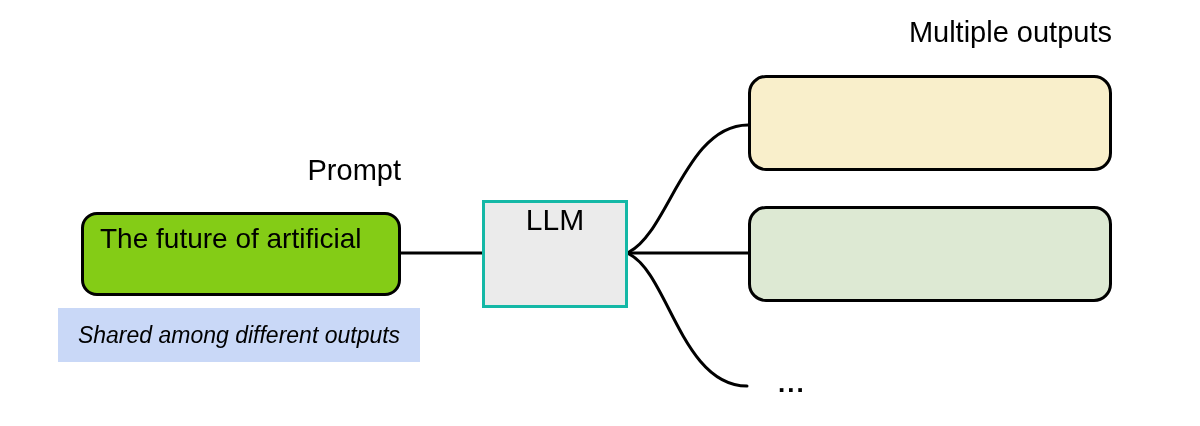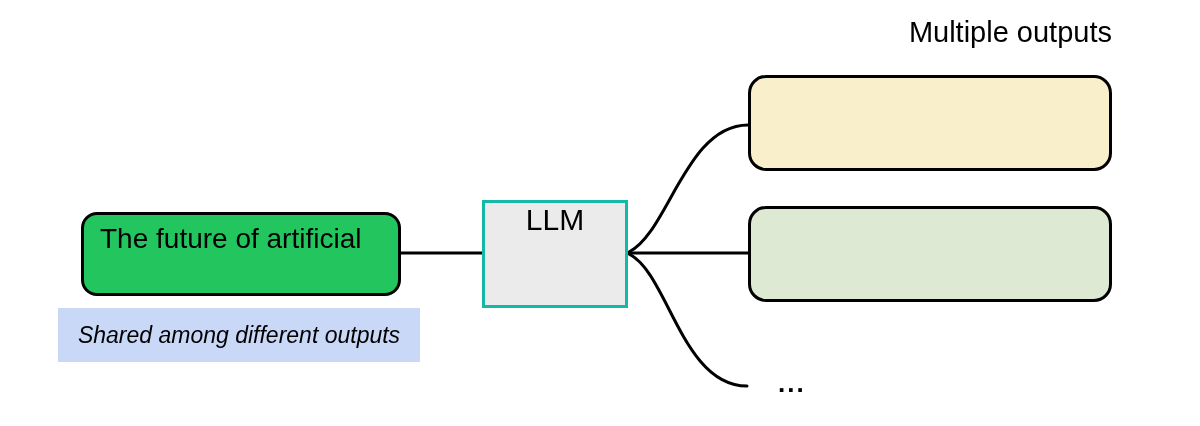--- a/index.html
+++ b/index.html
@@ -91,22 +91,23 @@
 
 <div class="canvas">
 
   <svg class="connectors" viewBox="0 0 1200 426" xmlns="http://www.w3.org/2000/svg">
     <path d="M401 253 H482"></path>
     <path d="M629 252 C668 233 686 125 748 125"></path>
     <path d="M628 253 H748"></path>
     <path d="M629 254 C668 273 682 386 747 386"></path>
   </svg>
 
+  <div class="label prompt-label">Prompt</div>
 
-  <div class="prompt-box" style="background-color: #22c55e;">
+  <div class="prompt-box" style="background-color: #84cc16;">
     <div>The future of artificial</div>
   </div>
 
   <div class="note" style="background-color: rgb(201, 216, 247); align-items: center;">
     <span>Shared among different outputs</span>
   </div>
 
   <div class="llm-box" style="background-color: rgb(235, 235, 235);">
     <span>LLM</span>
   </div>

